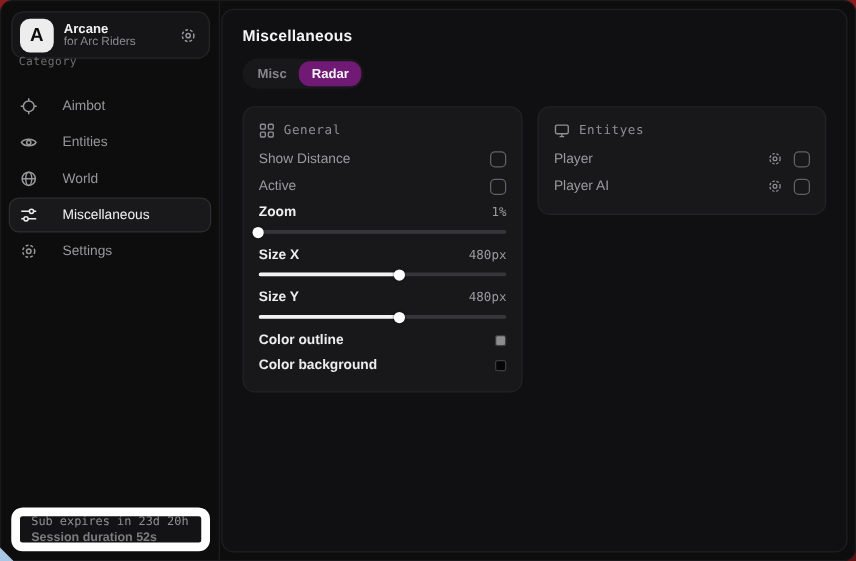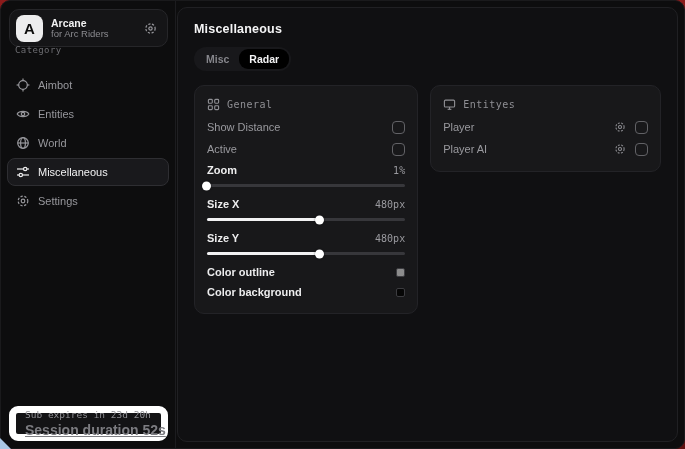--- a/index.html
+++ b/index.html
@@ -32,46 +32,46 @@
   }
   .app-text { flex:1; line-height:1.15; }
   .app-name { color:#f2f2f3; font-size:10.5px; font-weight:bold; }
   .app-sub { color:#8b8b90; font-size:9.5px; }
   .category-label {
     position:absolute; left:14px; top:44px;
     font-family:"DejaVu Sans Mono", monospace; font-size:9px; color:#6d6d72; letter-spacing:.4px;
   }
   .nav { position:absolute; left:6px; right:6px; top:70px; display:flex; flex-direction:column; }
   .nav-item {
-    height:28px; margin-bottom:1px; display:flex; align-items:center; gap:8px;
+    height:28px; margin-bottom:1px; display:flex; align-items:center; gap:20px;
     padding:0 8px; border-radius:8px; border:1px solid transparent;
     color:#97979c; font-size:11px; font-weight:500;
   }
   .nav-item.active { background:#19191c; border-color:#2e2e32; color:#f1f1f2; }
   .nav-item .icn { width:14px; height:14px; flex:0 0 auto; display:block; }
   .sub-box {
     position:absolute; left:8px; bottom:7px; width:159px; height:35px;
     background:#131315; border:7px solid #ffffff; border-radius:9px;
     padding:5px 9px; display:flex; flex-direction:column; justify-content:center; gap:2px;
   }
   .sub-line1 { font-family:"DejaVu Sans Mono", monospace; font-size:9.5px; color:#8f8f94; white-space:nowrap; }
-  .sub-line2 { font-size:14px; color:#7c7c81; font-weight:bold; white-space:nowrap;text-decoration:underline; }
+  .sub-line2 { font-size:10px; color:#7c7c81; font-weight:bold; white-space:nowrap; }
   
   .main-card {
     position:absolute; left:176px; top:6px; right:6px; bottom:6px;
     background:#101012; border:1px solid #202023; border-radius:10px;
     padding:14px 16px;
   }
   .page-title { color:#f4f4f5; font-size:12.5px; font-weight:bold; letter-spacing:.2px; }
   .tabs {
     display:inline-flex; align-items:center; margin-top:11px;
     background:#18181b; border-radius:12px; padding:2px;
   }
   .tab { padding:4px 10px; font-size:10.5px; font-weight:600; color:#85858b; border-radius:9px; }
-  .tab.active { background:#000000; color:#f3f3f4; }
+  .tab.active { background:#701a75; color:#f3f3f4; }
   .panels { display:flex; align-items:flex-start; gap:12px; margin-top:14px; }
   .panel {
     background:#18181a; border:1px solid #232327; border-radius:10px;
     padding:9px 12px 11px;
   }
   .panel-general { width:233px; }
   .panel-entities { width:240px;text-align:center; }
   .panel-head { display:flex; align-items:center; gap:7px; height:18px; margin-bottom:3px; }
   .panel-head .icn { width:13px; height:13px; }
   .panel-title { font-family:"DejaVu Sans Mono", monospace; font-size:10px; color:#8f8f94; letter-spacing:.5px; }

